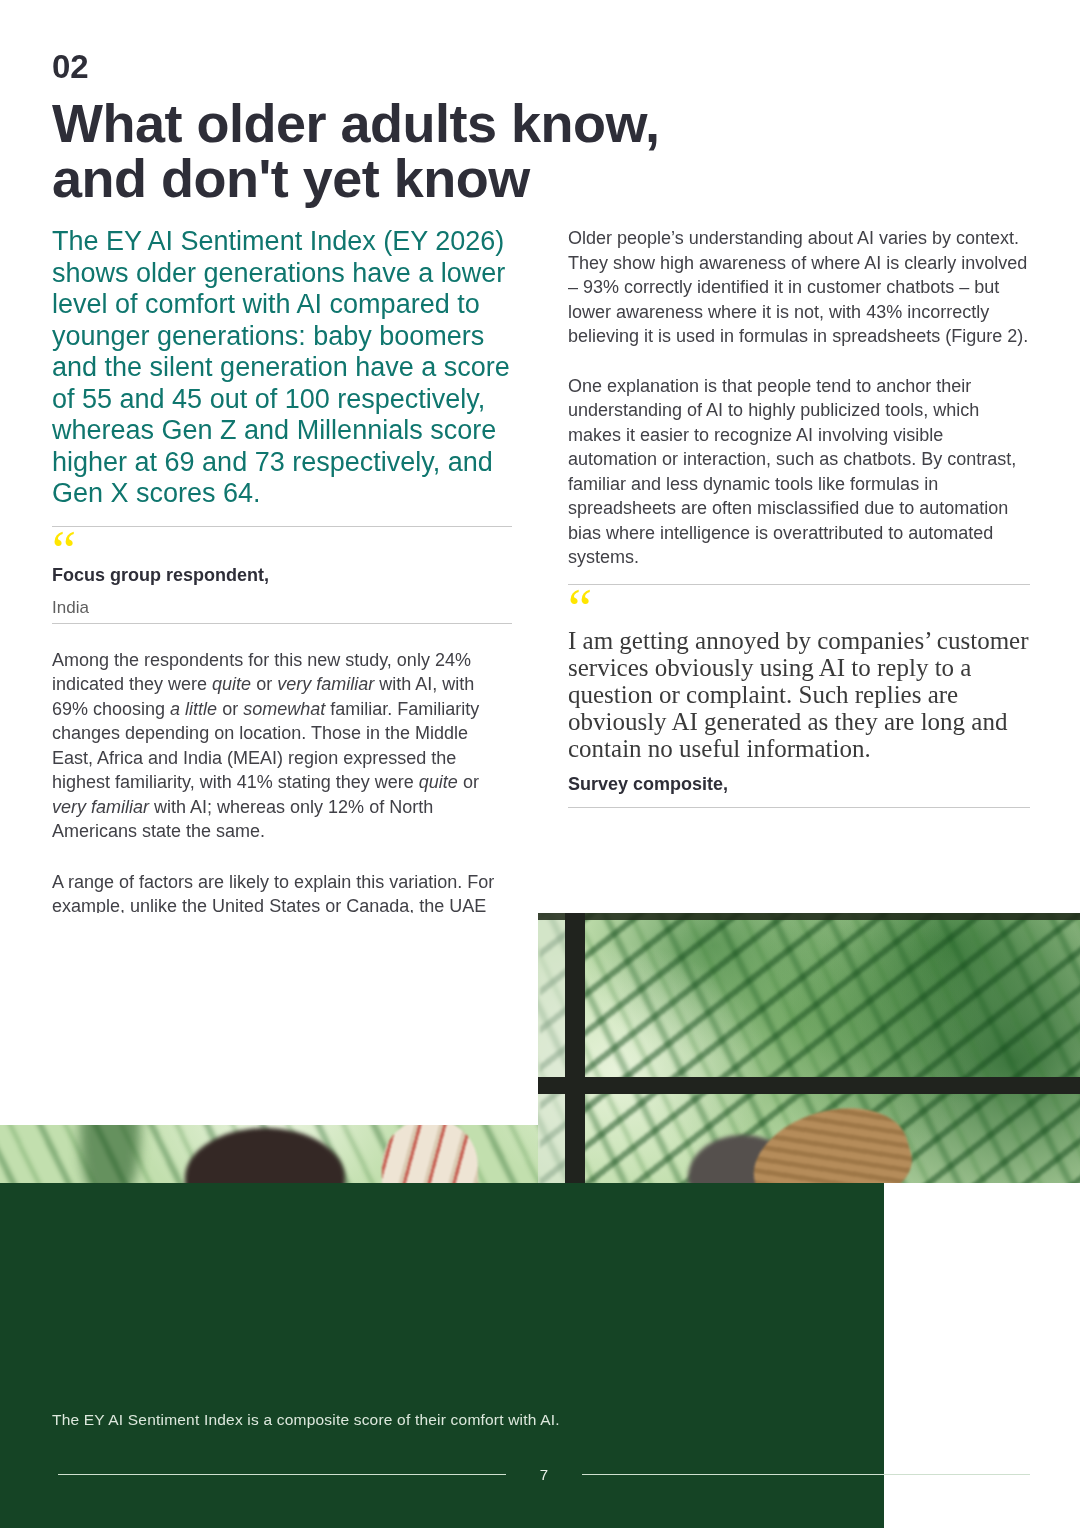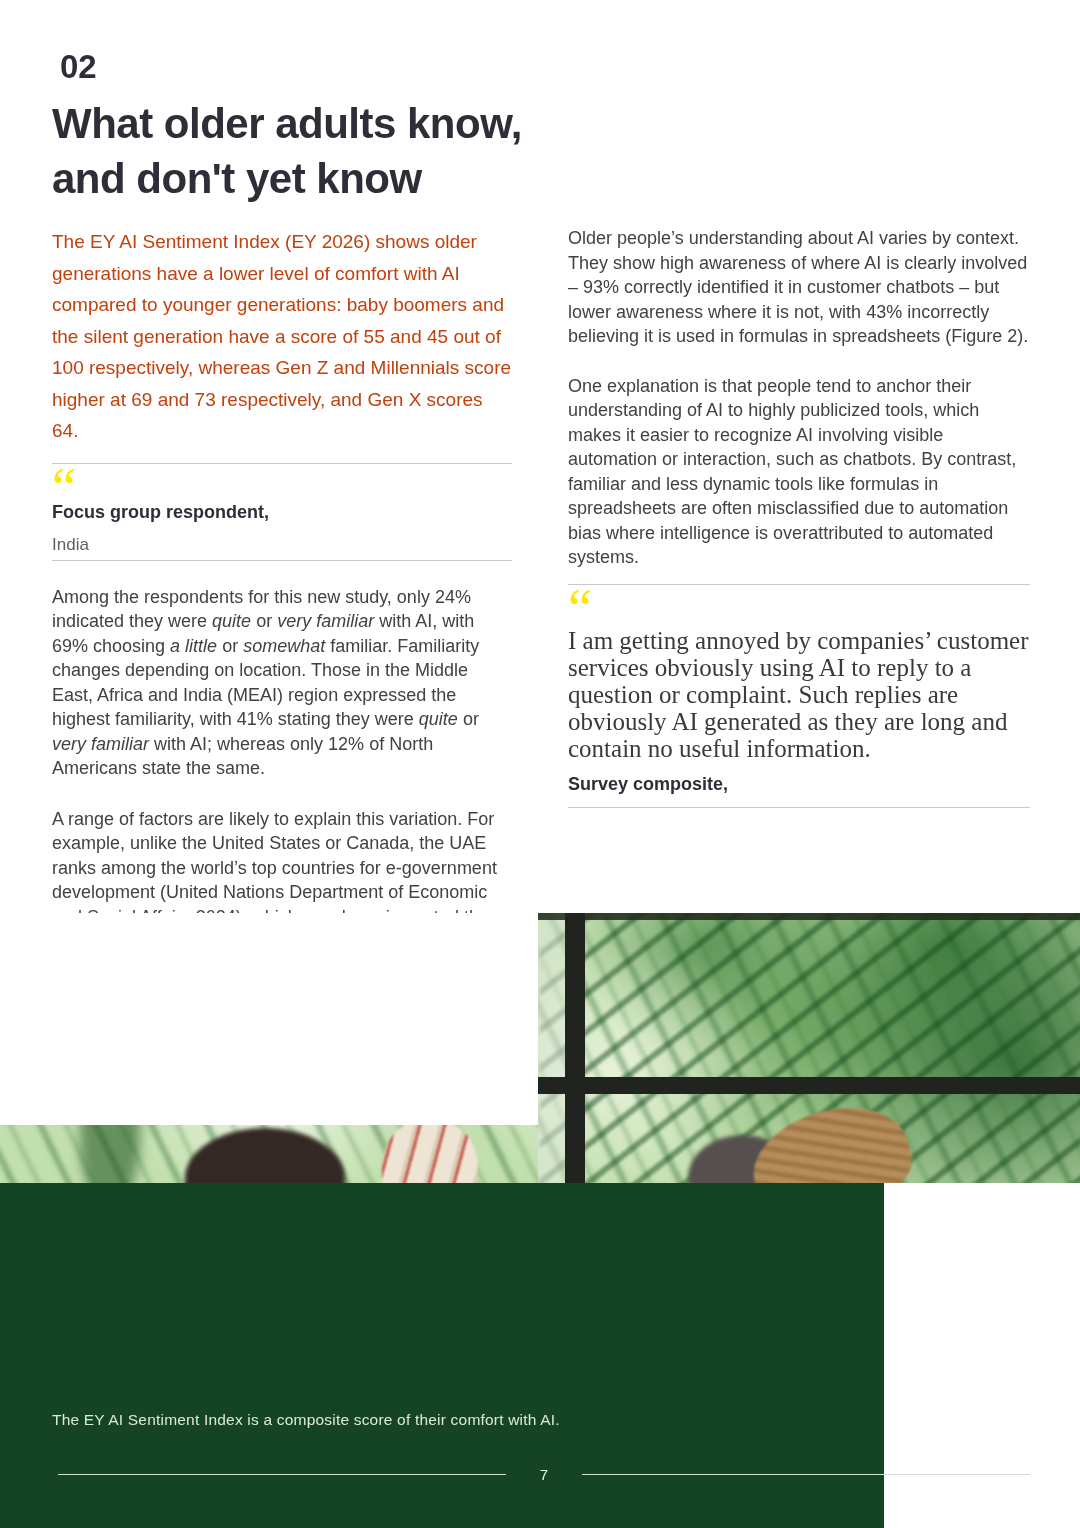--- a/index.html
+++ b/index.html
@@ -8,34 +8,34 @@
     position: relative;
     background: #ffffff;
     font-family: "Liberation Sans", sans-serif;
     color: var(--body_text, #414147);
     overflow: hidden;
   }
 
   
   .section-num {
     position: absolute; left: 52px; top: 48px;
-    font-size: 33px; font-weight: 700; color: var(--ey_dark, #2e2e38); margin-left: 8px;
+    font-size: 33px; font-weight: 700; color: var(--ey_dark, #2e2e38);
   }
   .page-title {
     position: absolute; left: 52px; top: 96px;
-    font-size: 42px; line-height: 55px; font-weight: 700;
+    font-size: 54px; line-height: 55px; font-weight: 700;
     letter-spacing: -0.5px; color: var(--ey_dark, #2e2e38);
   }
 
   
   .col-left  { position: absolute; left: 52px;  top: 226px; width: 460px; }
   .col-right { position: absolute; left: 568px; top: 226px; width: 462px; }
 
   .lede {
-    font-size: 19px; line-height: 31.5px; color: #c2410c;
+    font-size: 27px; line-height: 31.5px; color: #0f766e;
     margin-bottom: 16px;
   }
   .body-para {
     font-size: 18px; line-height: 24.5px; color: var(--body_text, #414147);
     margin-bottom: 26px;
   }
   .col-right .body-para { margin-bottom: 25px; }
   .col-right .para2 { margin-bottom: 14px; }
 
   

